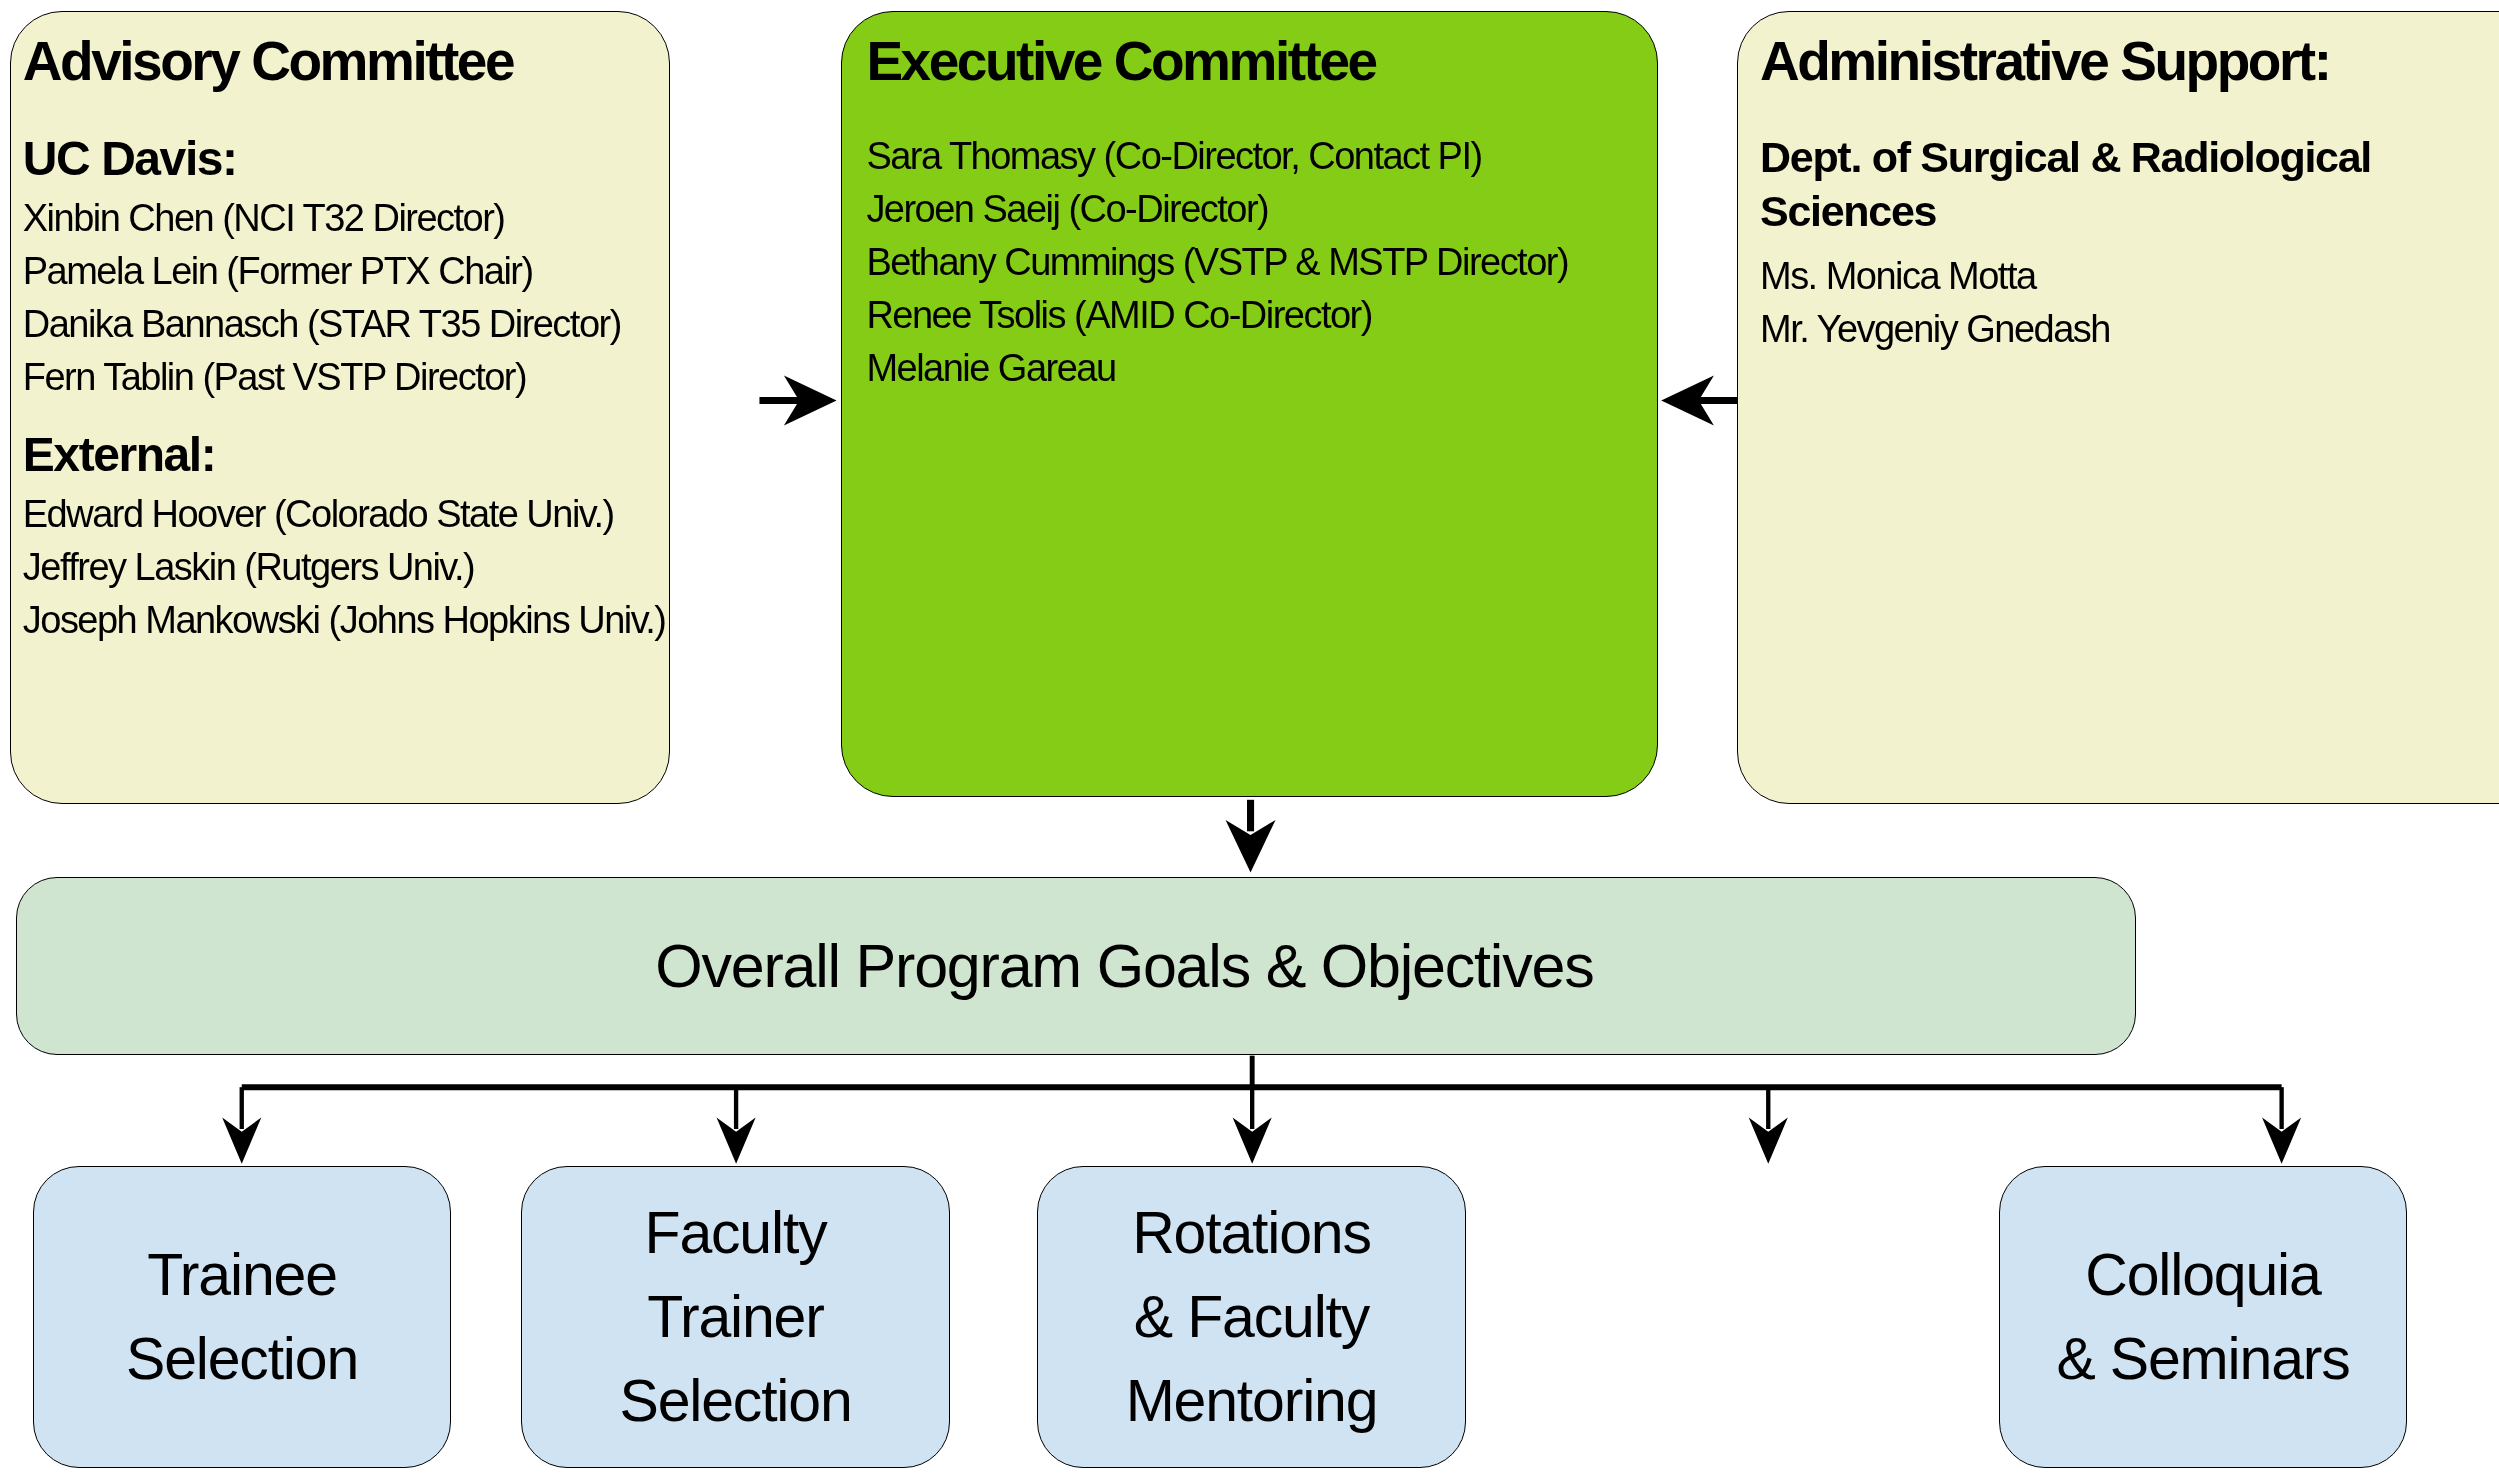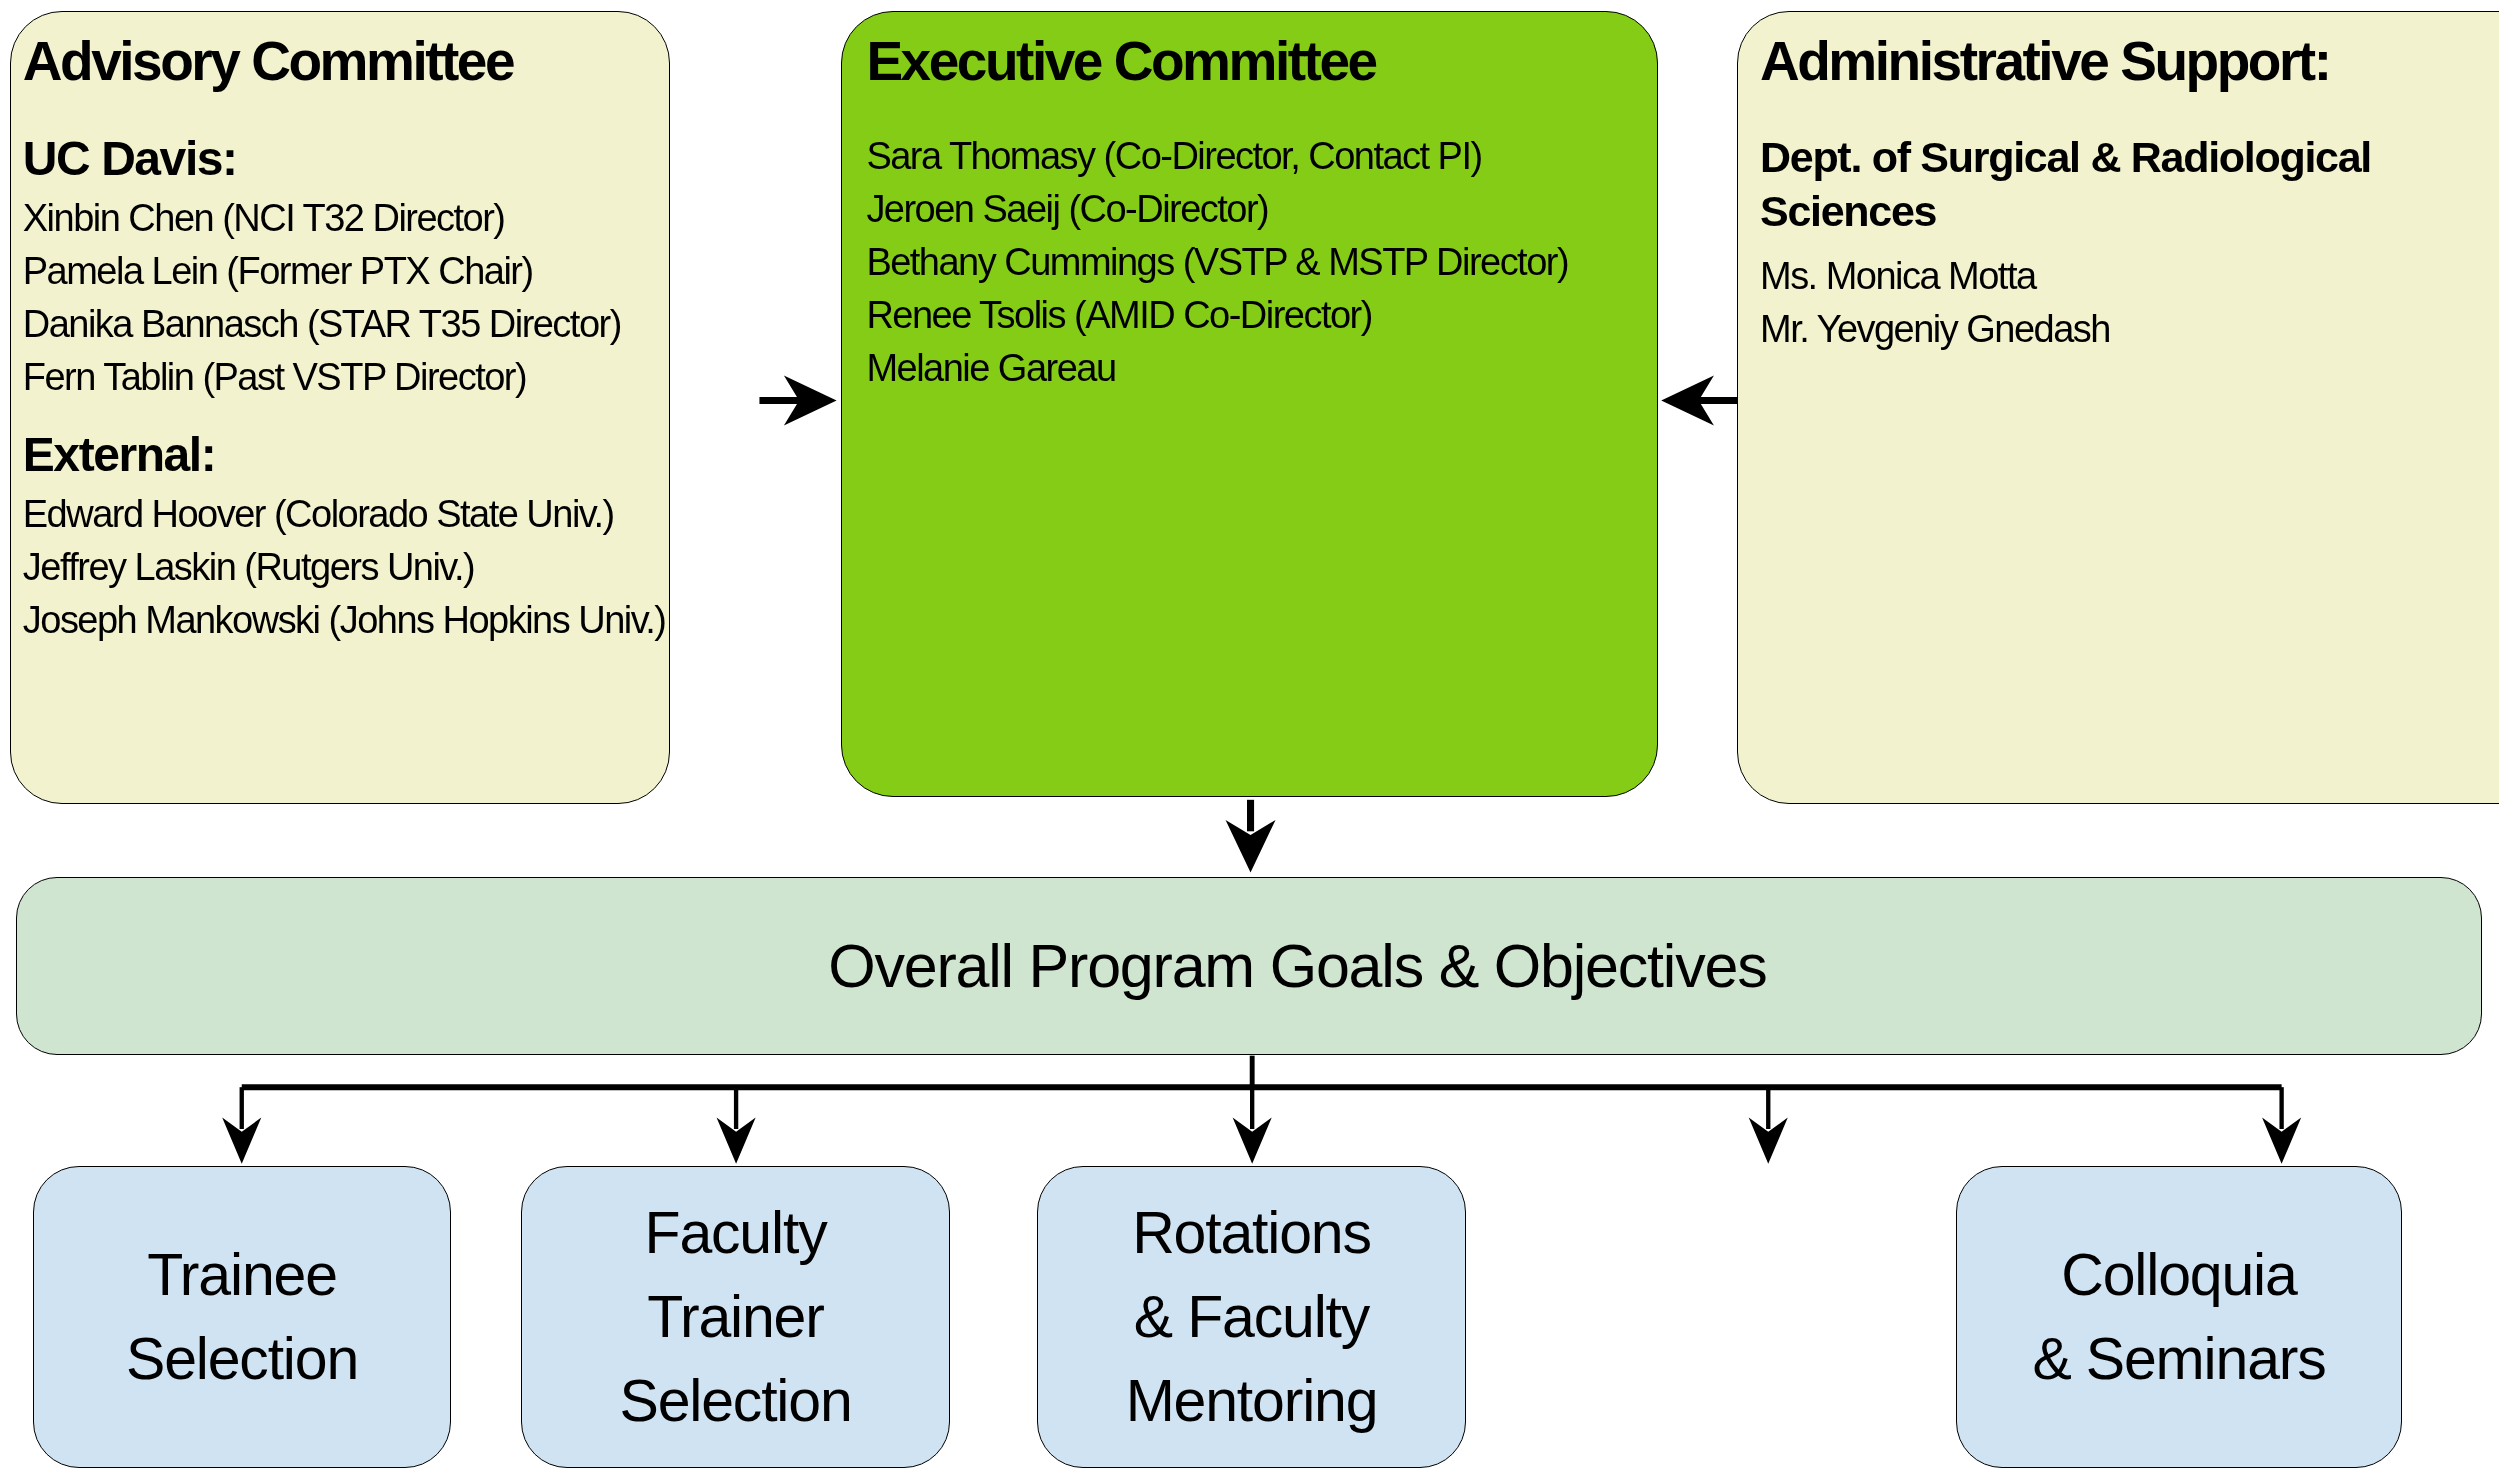--- a/index.html
+++ b/index.html
@@ -15,30 +15,30 @@
   .title-gap{height:36px;}
   .group-gap{height:22px;}
   .head-gap{height:4.3px;}
 
   #advisory{left:9.8px;top:11px;width:660px;height:793px;padding-left:12px;padding-right:9.8px;}
   #executive{left:841px;top:11px;width:817px;height:786px;padding-left:24.4px;padding-right:11px;}
   #admin{left:1737px;top:11px;width:901px;height:793px;padding-left:22px;padding-right:13px;}
   #admin h3.subhead{font-size:43px;line-height:54px;white-space:pre-line;}
   #admin .name-gap{height:12px;}
 
-  #goals{left:16.3px;top:877px;width:2466px;height:178px;border-radius:41px;display:flex;align-items:center;justify-content:center;padding-left:96px;box-sizing:border-box;}
+  #goals{left:16.3px;top:877px;width:2120px;height:178px;border-radius:41px;display:flex;align-items:center;justify-content:center;padding-left:96px;box-sizing:border-box;}
   #goals .goals-label{font-size:61px;font-weight:400;letter-spacing:-0.02em;white-space:nowrap;}
 
   .funcbox{top:1166px;height:302px;border-radius:46px;display:flex;align-items:center;justify-content:center;text-align:center;}
   .funcbox .func-label{font-size:59px;font-weight:400;letter-spacing:-0.02em;line-height:84px;white-space:pre-line;}
   #func1{left:33px;width:418px;}
   #func2{left:521px;width:429px;}
   #func3{left:1037px;width:429px;}
   #func4{left:1551px;width:435px;}
-  #func5{left:1956px;width:446px;}
+  #func5{left:1999px;width:408px;}
 </style>
 </head>
 <body>
 
 <div class="canvas">
 
   <svg class="connectors" viewBox="0 0 4602 2722" aria-hidden="true">
     <g fill="#000" stroke="#000">
       <line x1="1398" y1="737" x2="1478" y2="737" stroke-width="13"></line>
       <polygon points="1540,737 1443,691 1471,737 1443,783" stroke="none"></polygon>

